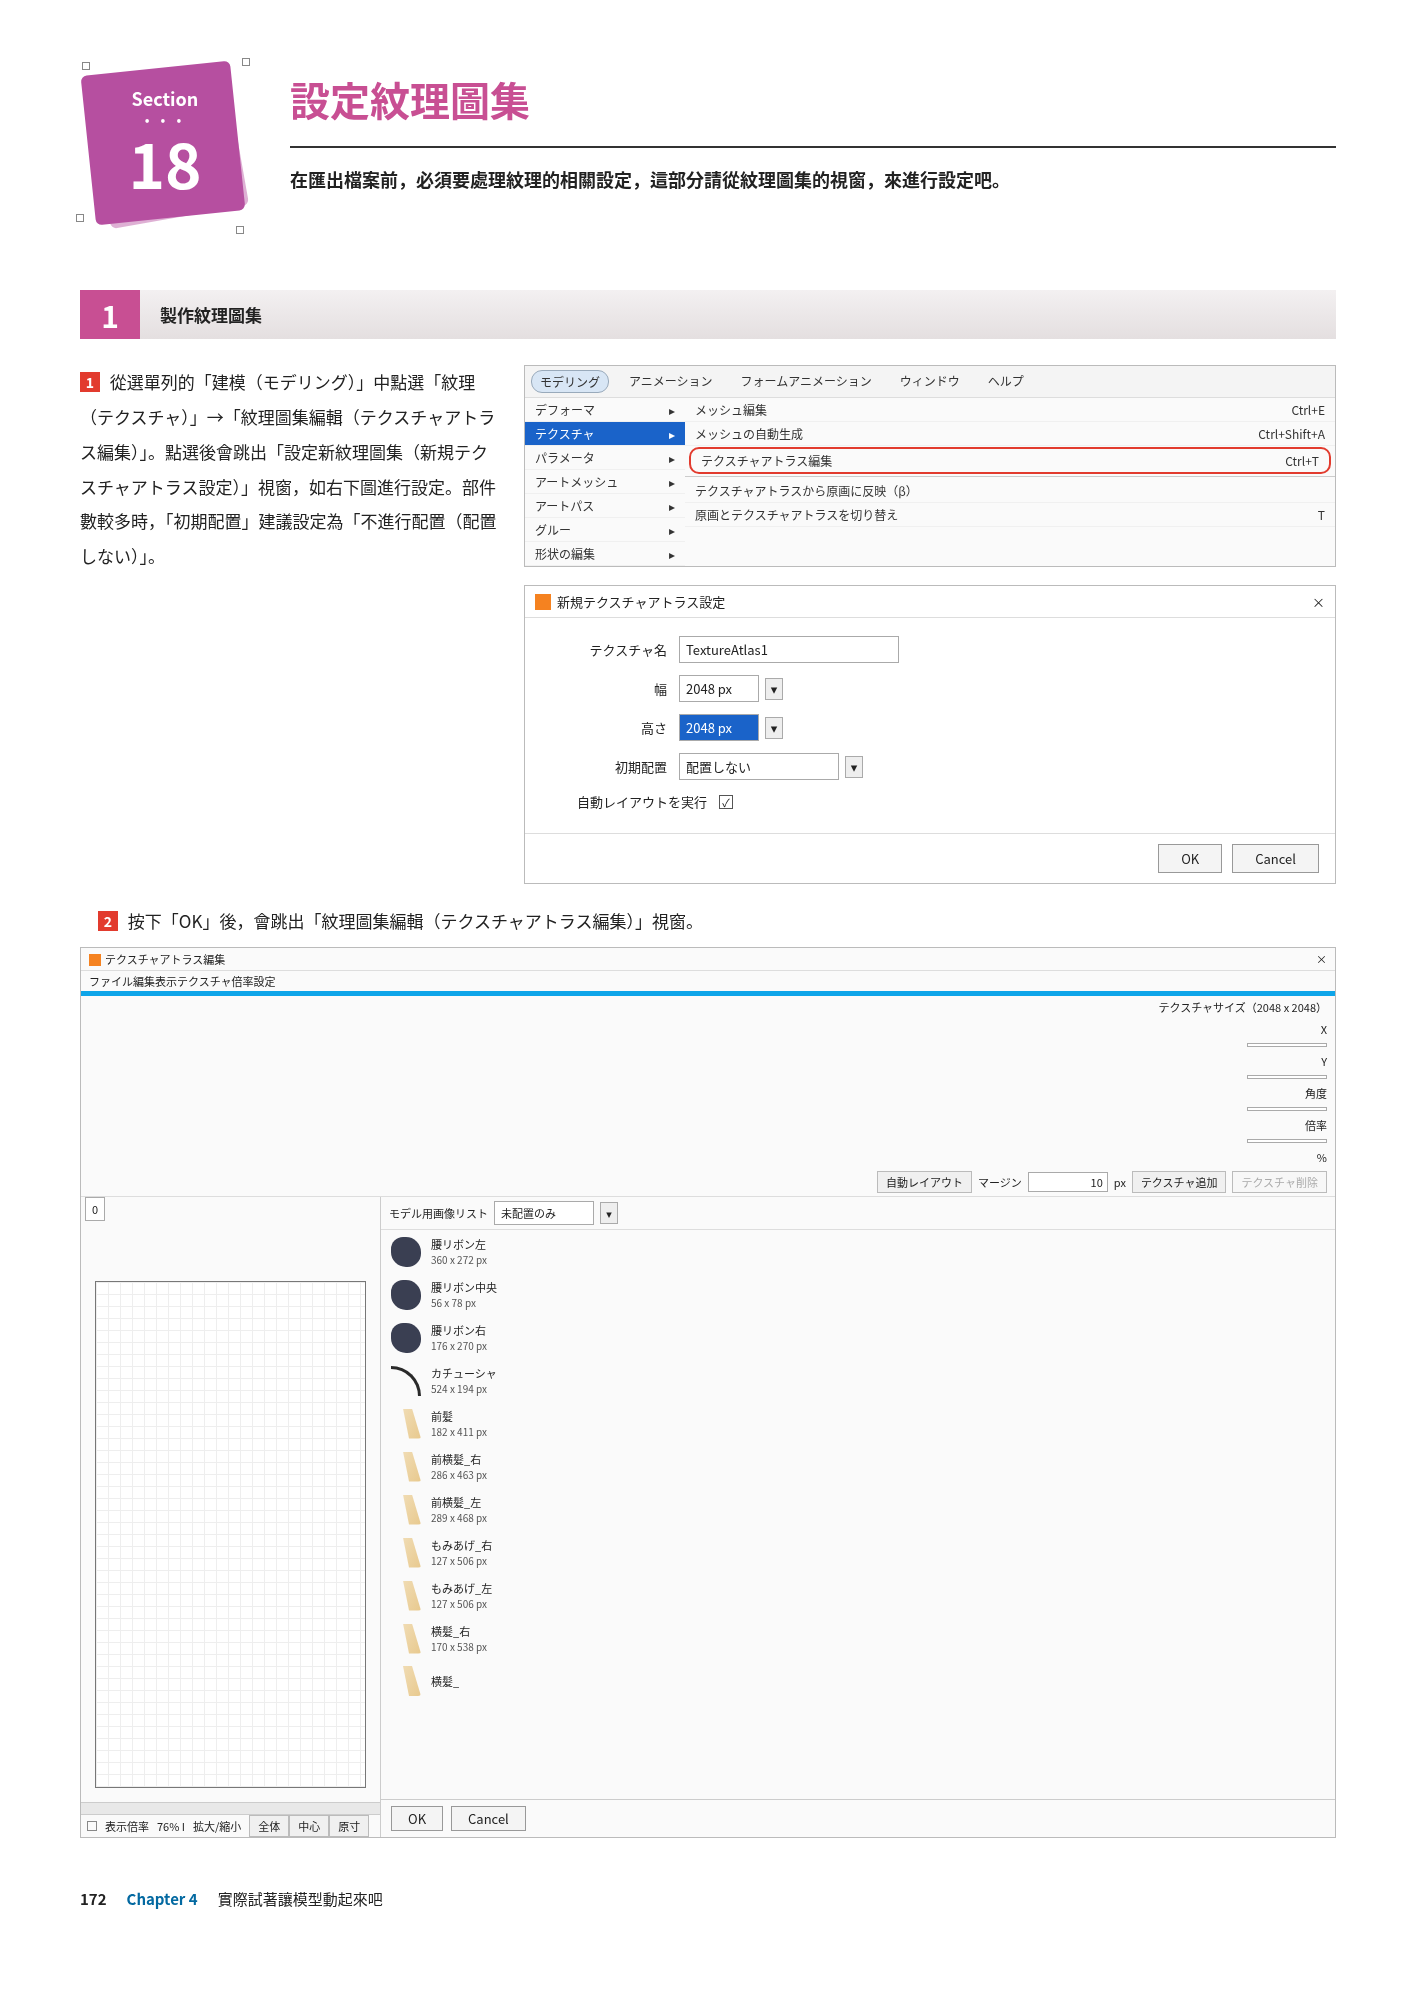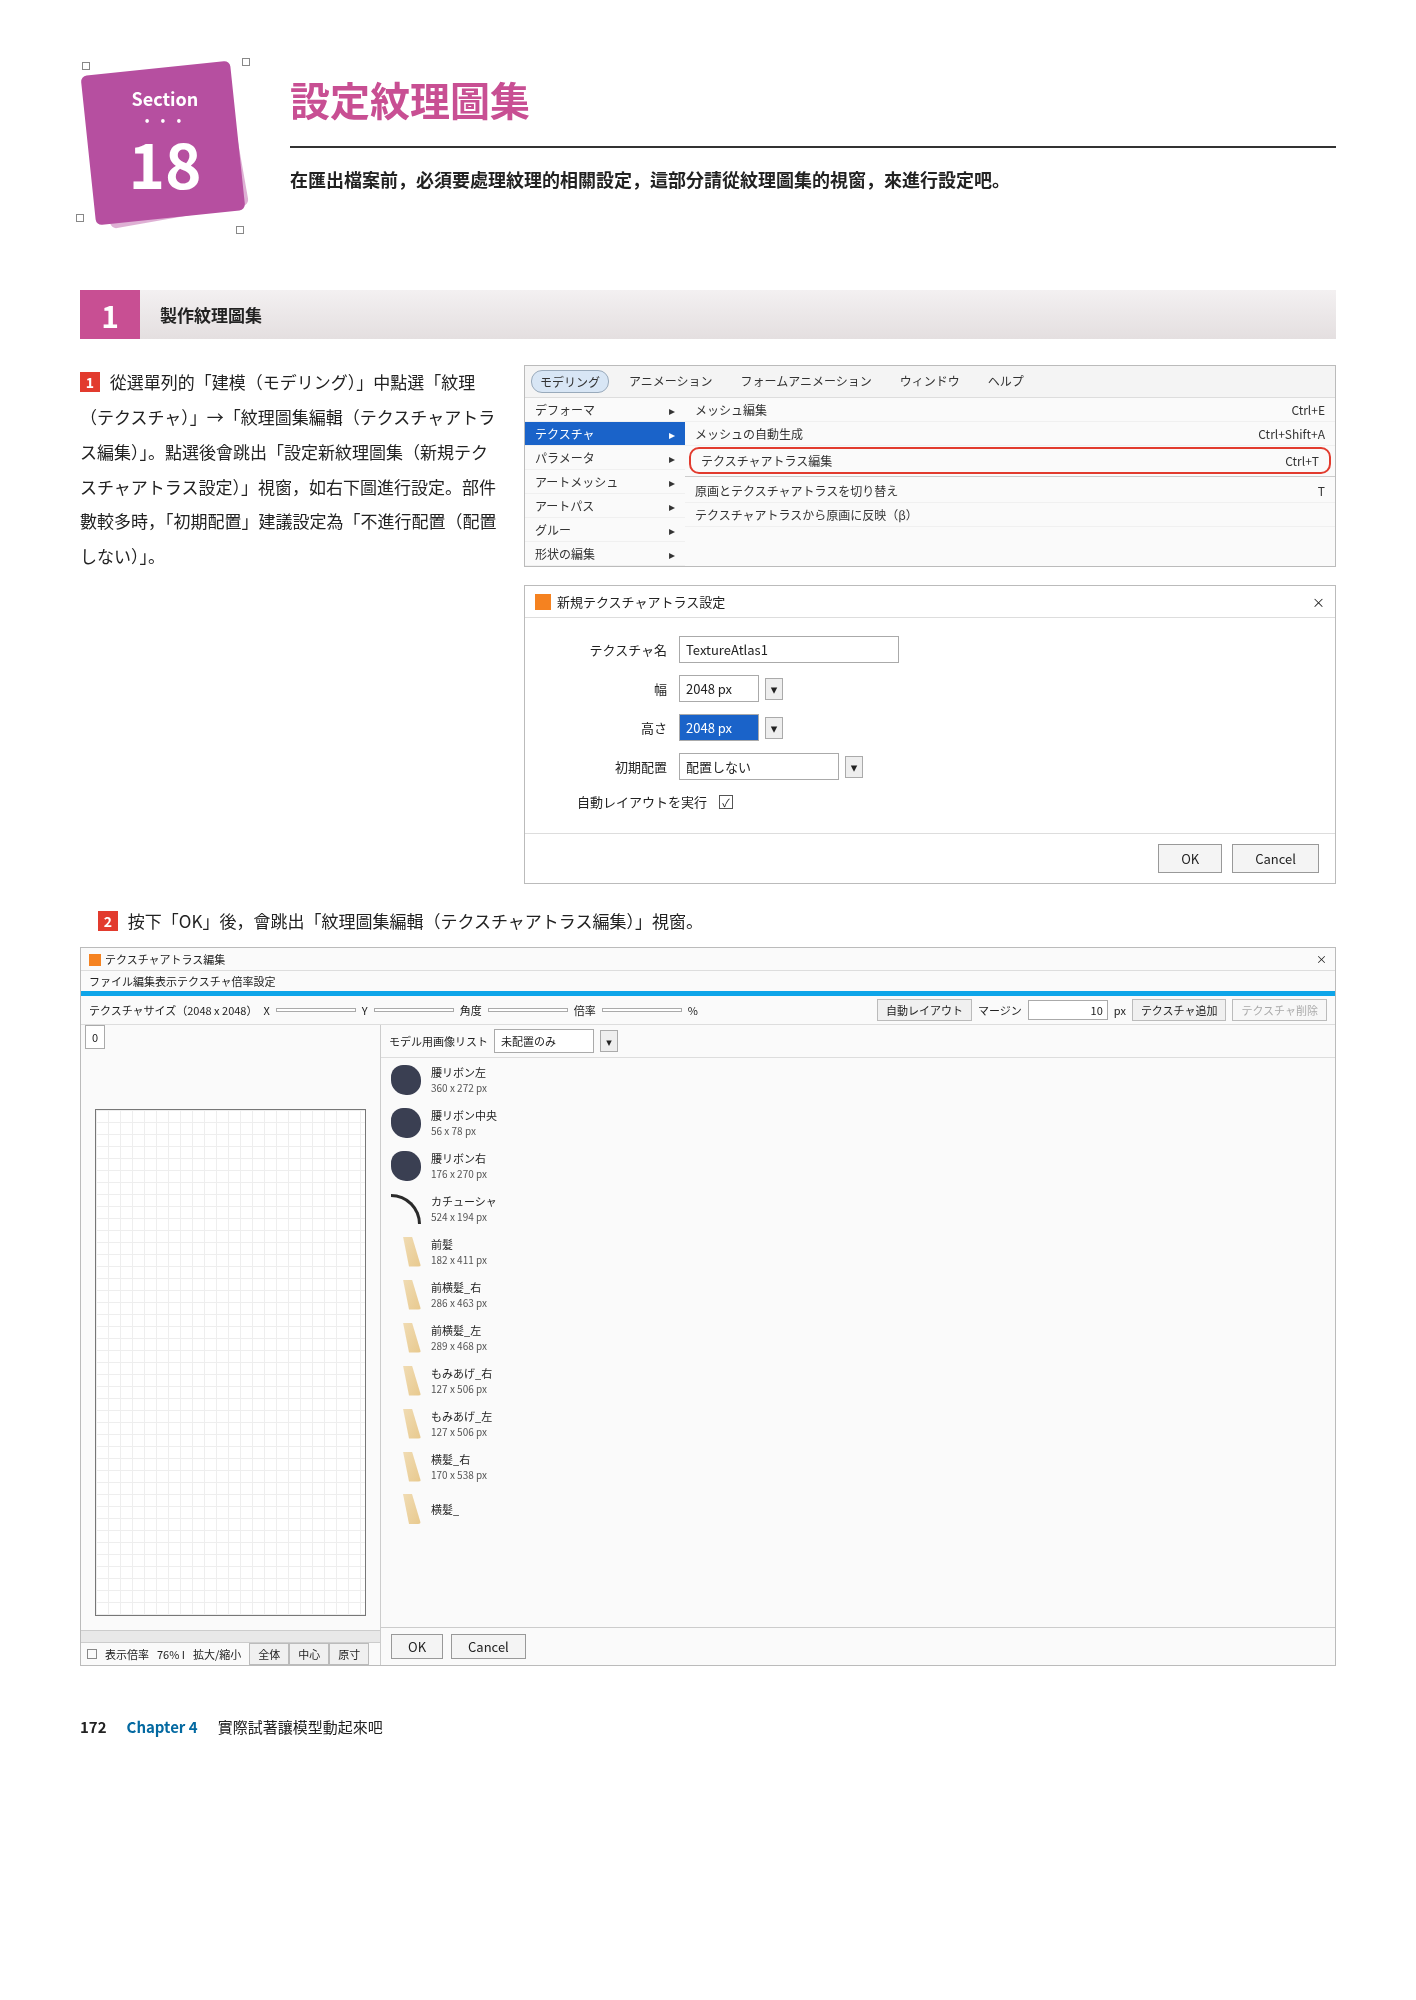--- a/index.html
+++ b/index.html
@@ -58,21 +58,21 @@
   .chk { width:14px; height:14px; border:1px solid #555; display:inline-flex; align-items:center; justify-content:center; font-size:11px;}
   .dlg-btns { display:flex; justify-content:flex-end; gap:10px; padding:10px 16px; border-top:1px solid #ddd;}
   .btn { border:1px solid #999; background:#f4f4f4; padding:4px 22px; font-size:13px;}
 
   .step2-line { font-size:17px; margin:24px 0 14px 18px; }
 
   
   .editor { border:1px solid #bbb; background:#fafafa; font-size:11px; }
   .ed-title { display:flex; justify-content:space-between; padding:3px 8px; border-bottom:1px solid #ddd;}
   .ed-menu { padding:2px 8px; border-bottom:5px solid #0ea5e9; display:flex; gap:0;}
-  .ed-tool { padding:3px 8px; border-bottom:1px solid #ddd; display:flex; align-items:center; gap:6px; flex-wrap:wrap;}
+  .ed-tool { padding:3px 8px; border-bottom:1px solid #ddd; display:flex; align-items:flex-end; gap:6px; flex-wrap:wrap;flex-direction:column;}
   .ed-tool .inp { padding:1px 4px; }
   .tool-right { margin-left:auto; display:flex; gap:6px; align-items:center;}
   .smbtn { border:1px solid #bbb; background:#f0f0f0; padding:2px 8px; font-size:11px;}
   .smbtn.dis { color:#aaa; background:#f7f7f7;}
   .ed-body { display:flex; height:640px; }
   .canvas-pane { flex:0 0 300px; border-right:1px solid #ccc; display:flex; flex-direction:column;}
   .canvas-top { padding:4px; }
   .canvas-top .inp{ width:40px;}
   .canvas { flex:1; margin:60px 14px 14px 14px; border:1px solid #777; background:#fff;
     background-image: linear-gradient(#eee 1px,transparent 1px),linear-gradient(90deg,#eee 1px,transparent 1px);
@@ -180,26 +180,26 @@
               <div class="menu-item">
                 <span>メッシュの自動生成</span>
                 <span>Ctrl+Shift+A</span>
               </div>
               <div class="menu-item hl">
                 <span>テクスチャアトラス編集</span>
                 <span>Ctrl+T</span>
               </div>
               <div class="sep"></div>
               <div class="menu-item">
+                <span>テクスチャアトラスから原画に反映（β）</span>
+                <span></span>
+              </div>
+              <div class="menu-item">
                 <span>原画とテクスチャアトラスを切り替え</span>
                 <span>T</span>
-              </div>
-              <div class="menu-item">
-                <span>テクスチャアトラスから原画に反映（β）</span>
-                <span></span>
               </div>
             </div>
         </div>
       </div>
 
       <div class="dlg">
         <div class="dlg-title">
           <span><span class="ico"></span><span>新規テクスチャアトラス設定</span></span>
           <span>×</span>
         </div>

